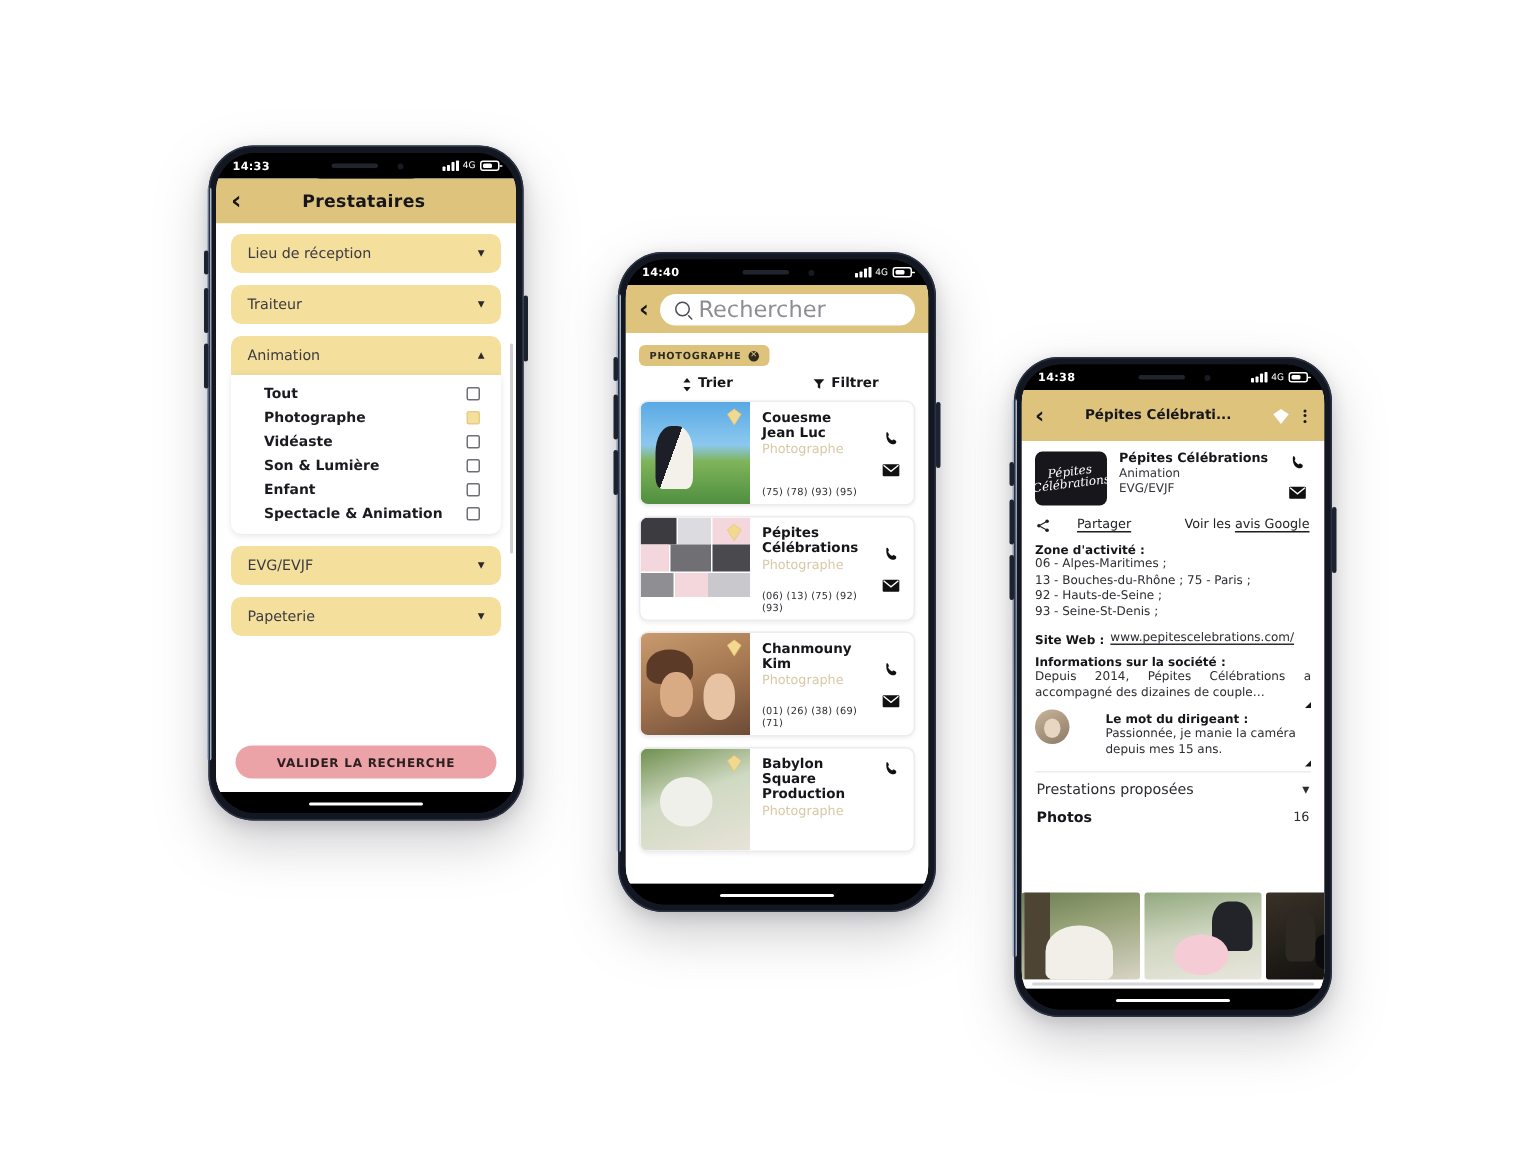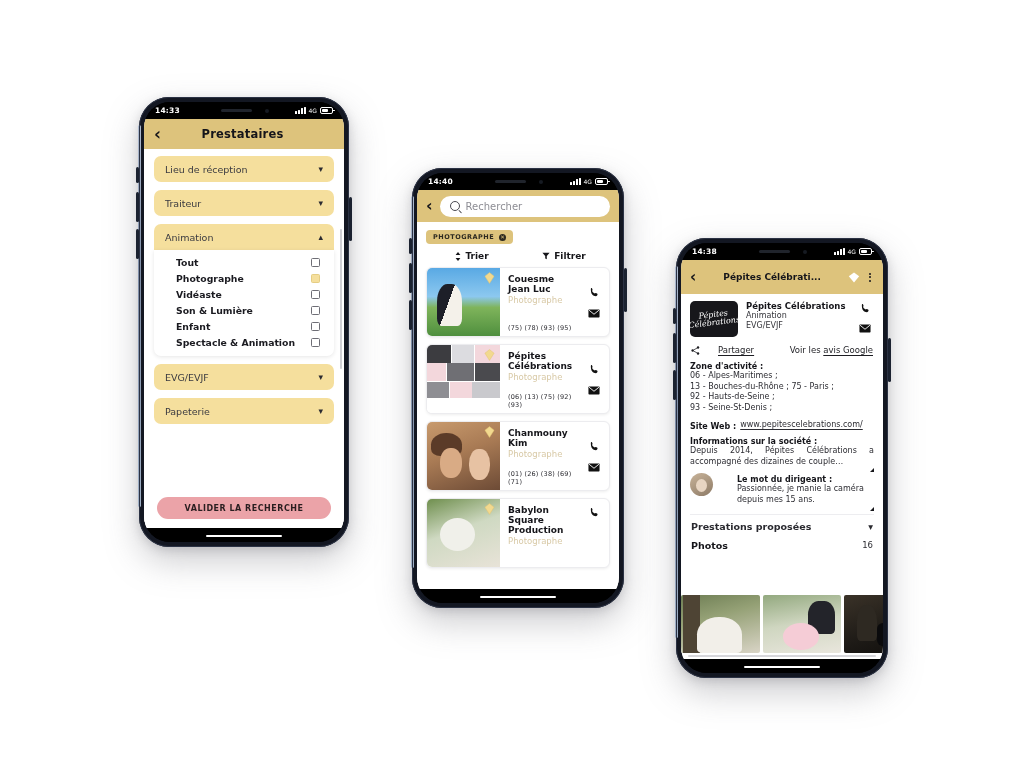--- a/index.html
+++ b/index.html
@@ -71,21 +71,21 @@
   .scrollstrip{position:absolute;right:2px;width:2px;border-radius:2px;background:#cfcfd4;}
 
   
   .p2 .appbar{height:32px;padding:0 9px;gap:7px;}
   .p2 .chev-left{font-size:16px;}
   .searchbox{flex:1;height:21px;background:#fff;border-radius:11px;display:flex;align-items:center;
     gap:6px;padding:0 10px;box-sizing:border-box;}
   .searchbox .mag{width:8px;height:8px;border:1.3px solid #4b4b52;border-radius:50%;position:relative;flex:none;}
   .searchbox .mag::after{content:"";position:absolute;right:-3px;bottom:-2px;width:4px;height:1.3px;
     background:#4b4b52;transform:rotate(45deg);border-radius:1px;}
-  .searchbox .ph{font-size:10px;color:#8d8d94;}
+  .searchbox .ph{font-size:15px;color:#8d8d94;}
   .p2 .body{background:#fff;padding:0 9px;box-sizing:border-box;}
   .chip{display:inline-flex;align-items:center;gap:5px;background:#ddc37c;color:#2d2a20;
     border-radius:4px;padding:3px 7px;font-size:6.5px;font-weight:700;letter-spacing:.5px;margin:8px 0 0;}
   .chip .x{width:7px;height:7px;border-radius:50%;background:#2d2a20;color:#ddc37c;
     font-size:5.5px;line-height:7px;text-align:center;font-weight:700;}
   .sortrow{display:flex;margin:7px 0 6px;}
   .sortrow>div{flex:1;display:flex;align-items:center;justify-content:center;gap:4px;
     font-size:9px;font-weight:700;color:#16161a;}
   .card{display:flex;background:#fff;border:1px solid #ececef;border-radius:6px;overflow:hidden;
     margin-bottom:7px;box-shadow:0 1px 3px rgba(0,0,0,.07);height:70px;box-sizing:border-box;}
@@ -548,21 +548,21 @@
               <span class="avatar">
                   <span class="fa"></span>
                 </span>
               <span style="flex:1;">
                 <span class="sec-h" style="display:block;">Le mot du dirigeant :</span>
                 <span class="sec-l" style="display:block;">Passionnée, je manie la caméra depuis mes 15 ans.</span>
               </span>
             </div>
             <div class="corner"></div>
 
-            <div class="rowline" style="margin-top:8px;font-weight:bold;">
+            <div class="rowline" style="margin-top:8px;">
               <span class="t">Prestations proposées</span>
               <span class="t">▾</span>
             </div>
             <div class="rowline bold" style="border-top:0;padding-top:2px;">
               <span class="t">Photos</span>
               <span class="n">16</span>
             </div>
           </div>
 
           <div class="gallery" style="position:absolute;left:0;right:-40px;bottom:6px;">

